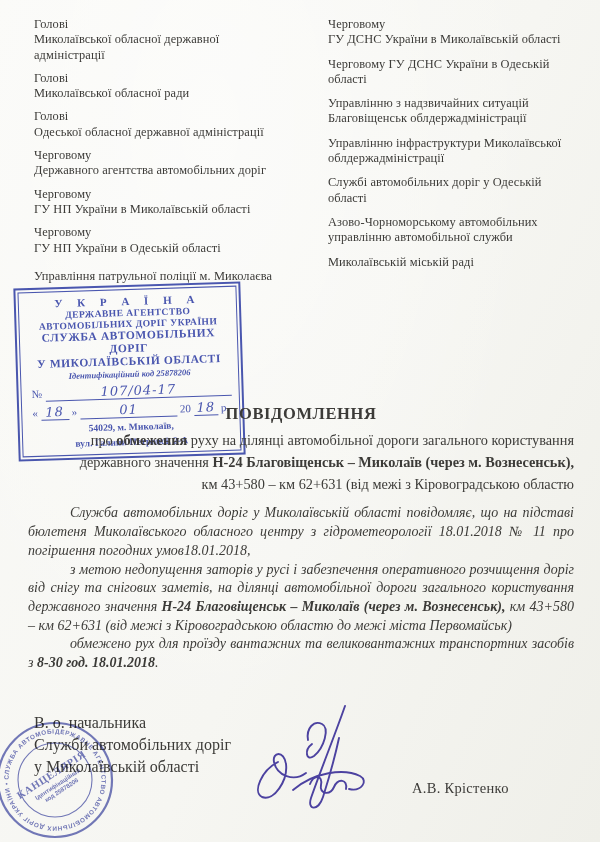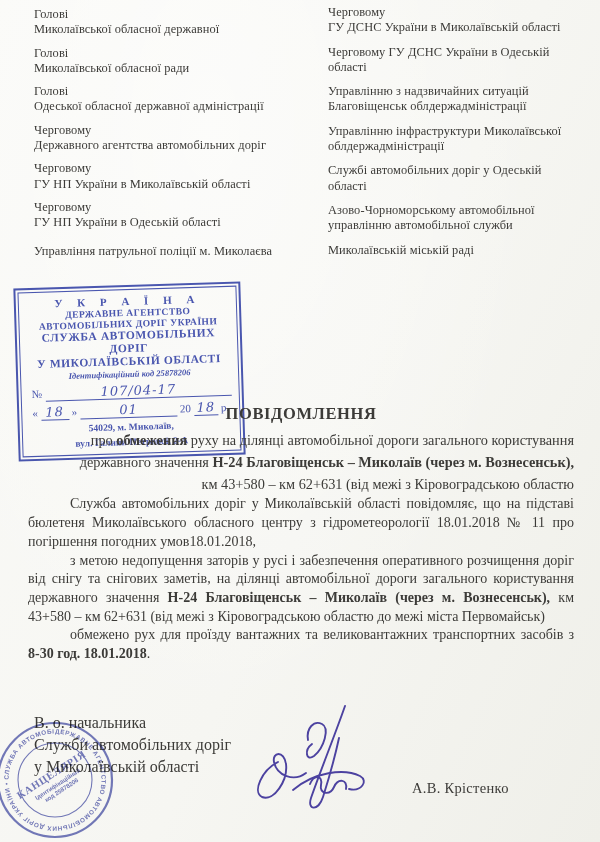--- a/index.html
+++ b/index.html
@@ -12,21 +12,21 @@
   .page{
     position:relative;width:600px;height:842px;overflow:hidden;
     margin:0 auto;
     background:
       radial-gradient(ellipse at 35% 15%, rgba(255,255,255,.55), rgba(255,255,255,0) 60%),
       linear-gradient(115deg,#fafaf7 0%,#f6f6f2 55%,#efefe9 100%);
     font-family:"Liberation Serif", serif;
     color:var(--ink);
   }
   
-  .addr-grid{display:flex;padding:5px 6px 0 34px;align-items:flex-end;}
+  .addr-grid{display:flex;padding:17px 6px 0 34px;}
   .col{width:272px;}
   .col.right{width:268px;margin-left:24px;}
   .addr{font-size:12.4px;line-height:15.3px;margin-bottom:8px;letter-spacing:.1px;}
   .col.right .addr{margin-bottom:9px;}
   .addr.gap-top{margin-top:13px;}
   
   .stamp-box{
     position:absolute;left:16px;top:285px;width:219px;
     transform:rotate(-1.8deg);
     border:2px solid var(--blue);
@@ -42,39 +42,40 @@
   .st-id{font-size:8.6px;font-style:italic;font-weight:bold;line-height:11px;margin-top:1px;}
   .st-row{display:flex;align-items:flex-end;font-size:11px;line-height:15px;margin-top:3px;}
   .st-row .lbl{flex:0 0 auto;padding:0 3px;}
   .st-row .fill{flex:1;border-bottom:1px solid var(--blue);text-align:center;}
   .hw{font-style:italic;font-size:13px;letter-spacing:1px;font-family:"DejaVu Serif",serif;}
   .st-addr{font-size:9.6px;font-weight:bold;line-height:11.5px;margin-top:3px;}
   
   .main{position:absolute;left:28px;right:26px;top:404px;}
   .title{text-align:center;font-size:16.5px;font-weight:bold;letter-spacing:.6px;}
   .sub{font-size:14.3px;line-height:21.8px;text-align:right;margin-top:6px;}
-  .body-text{font-size:14px;line-height:18.7px;text-align:justify;}
+  .body-text{margin-top:9px;font-size:14px;line-height:18.7px;text-align:justify;font-style:italic;}
   .body-text p{margin:0;text-indent:42px;}
   .b{font-weight:bold;}
   
   .role-block{position:absolute;left:34px;top:712px;font-size:16px;line-height:21.8px;}
   .sig-name{position:absolute;left:412px;top:752px;font-size:14.5px;letter-spacing:.3px;margin-top:28px;}
   .round-stamp{position:absolute;left:-25px;top:700px;mix-blend-mode:multiply;opacity:.85;}
   .sig-svg{position:absolute;left:248px;top:700px;}
 </style>
 </head>
 <body>
 
 <div class="page">
 
   <div class="addr-grid">
     <div class="col left">
       <div class="addr">
           <div>Голові</div>
           <div>Миколаївської обласної державної</div>
+          <div>адміністрації</div>
         </div>
       <div class="addr">
           <div>Голові</div>
           <div>Миколаївської обласної ради</div>
         </div>
       <div class="addr">
           <div>Голові</div>
           <div>Одеської обласної державної адміністрації</div>
         </div>
       <div class="addr">
@@ -108,21 +109,21 @@
         </div>
       <div class="addr">
           <div>Управлінню інфраструктури  Миколаївської</div>
           <div>облдержадміністрації</div>
         </div>
       <div class="addr">
           <div>Службі автомобільних доріг у Одеській</div>
           <div>області</div>
         </div>
       <div class="addr">
-          <div>Азово-Чорноморському автомобільної</div>
+          <div>Азово-Чорноморському автомобільних</div>
           <div>управлінню автомобільної служби</div>
         </div>
       <div class="addr">
           <div>Миколаївській міській раді</div>
         </div>
     </div>
   </div>
 
   <div class="stamp-box">
     <div class="stamp-in">

